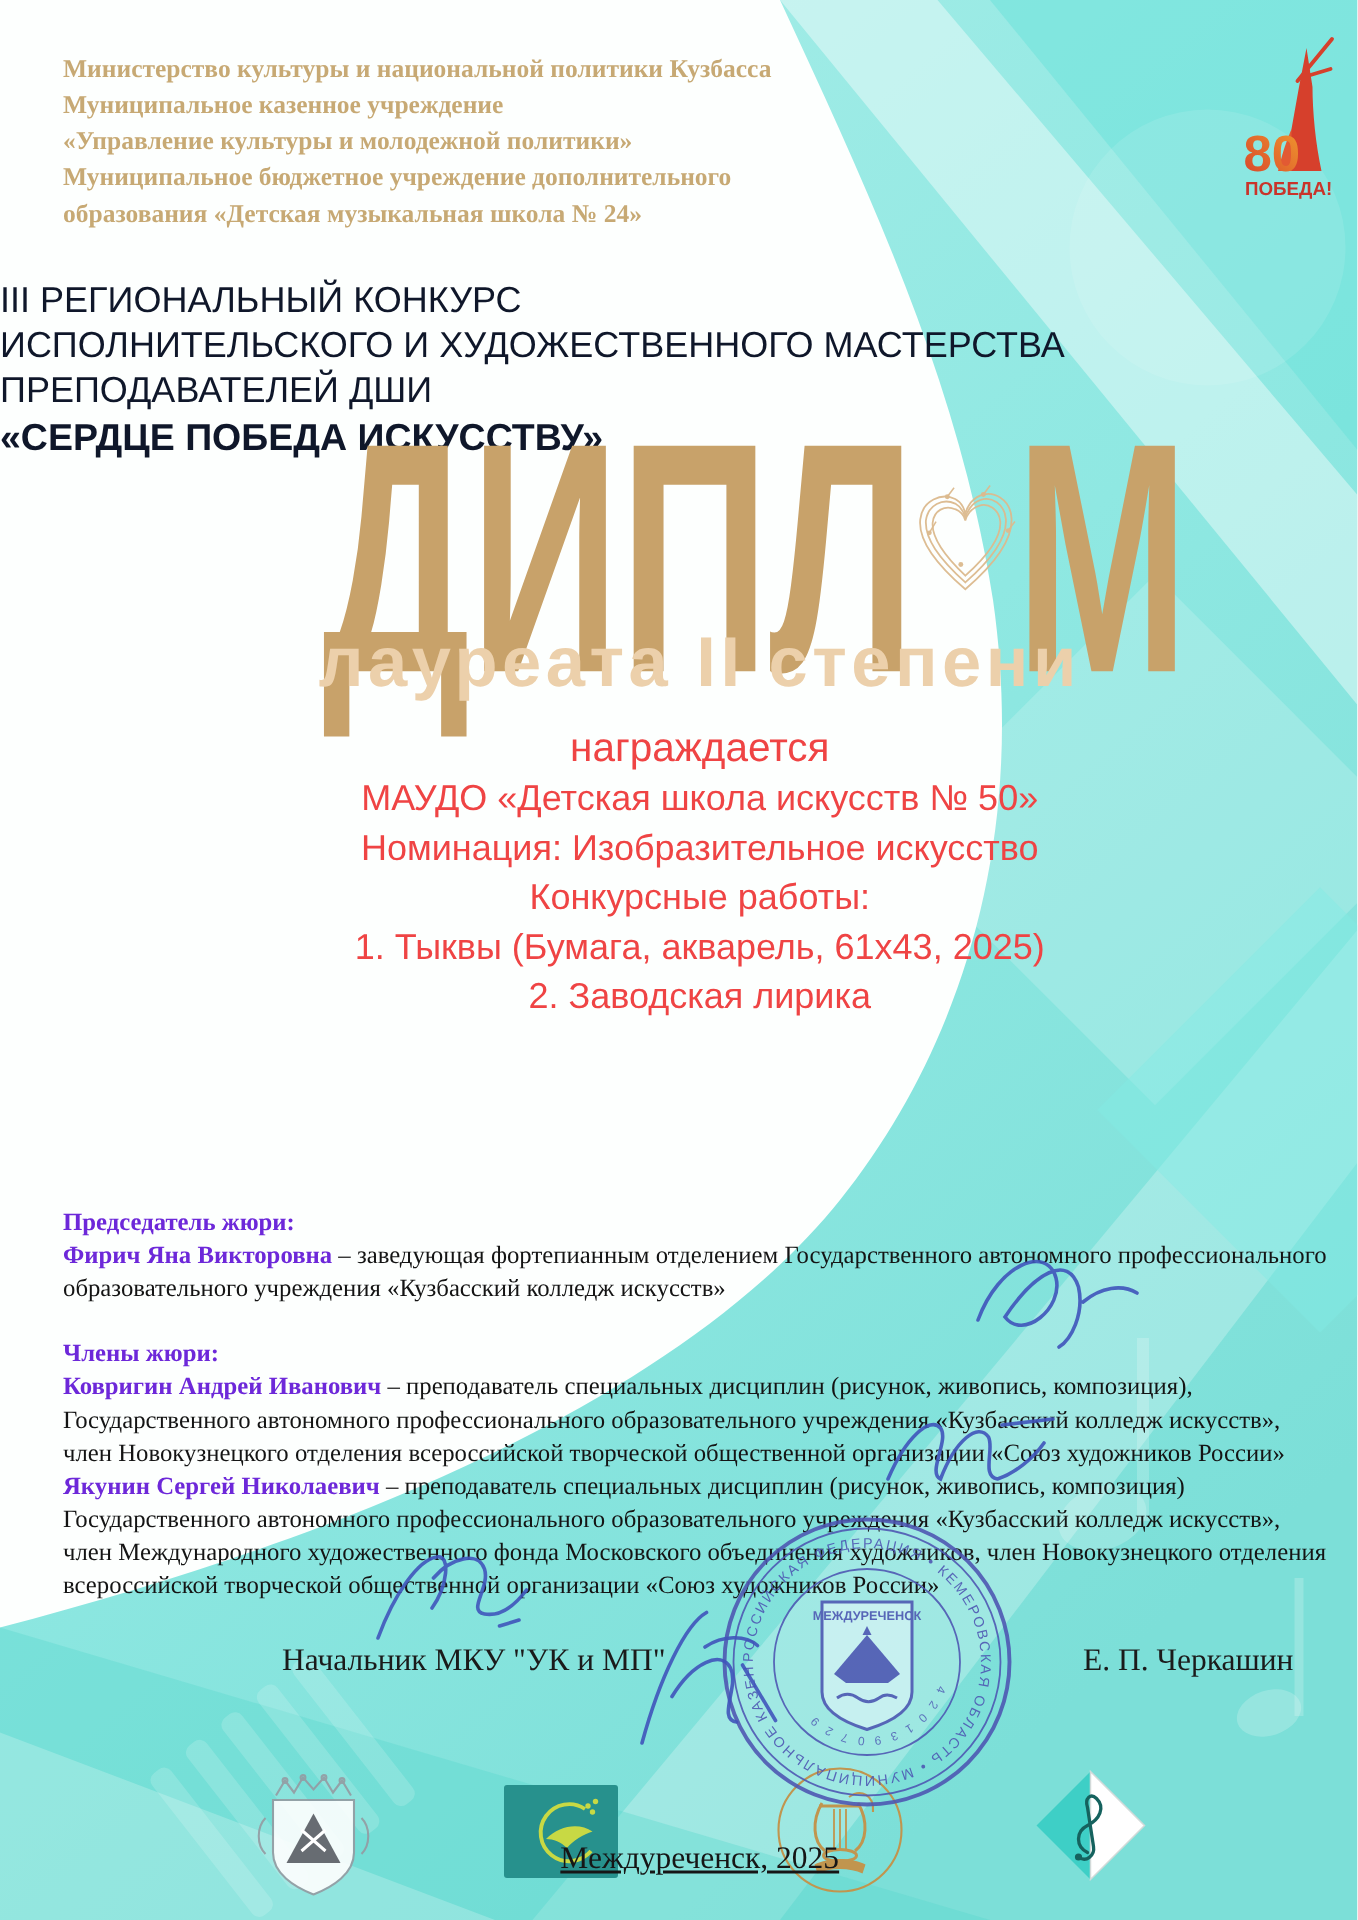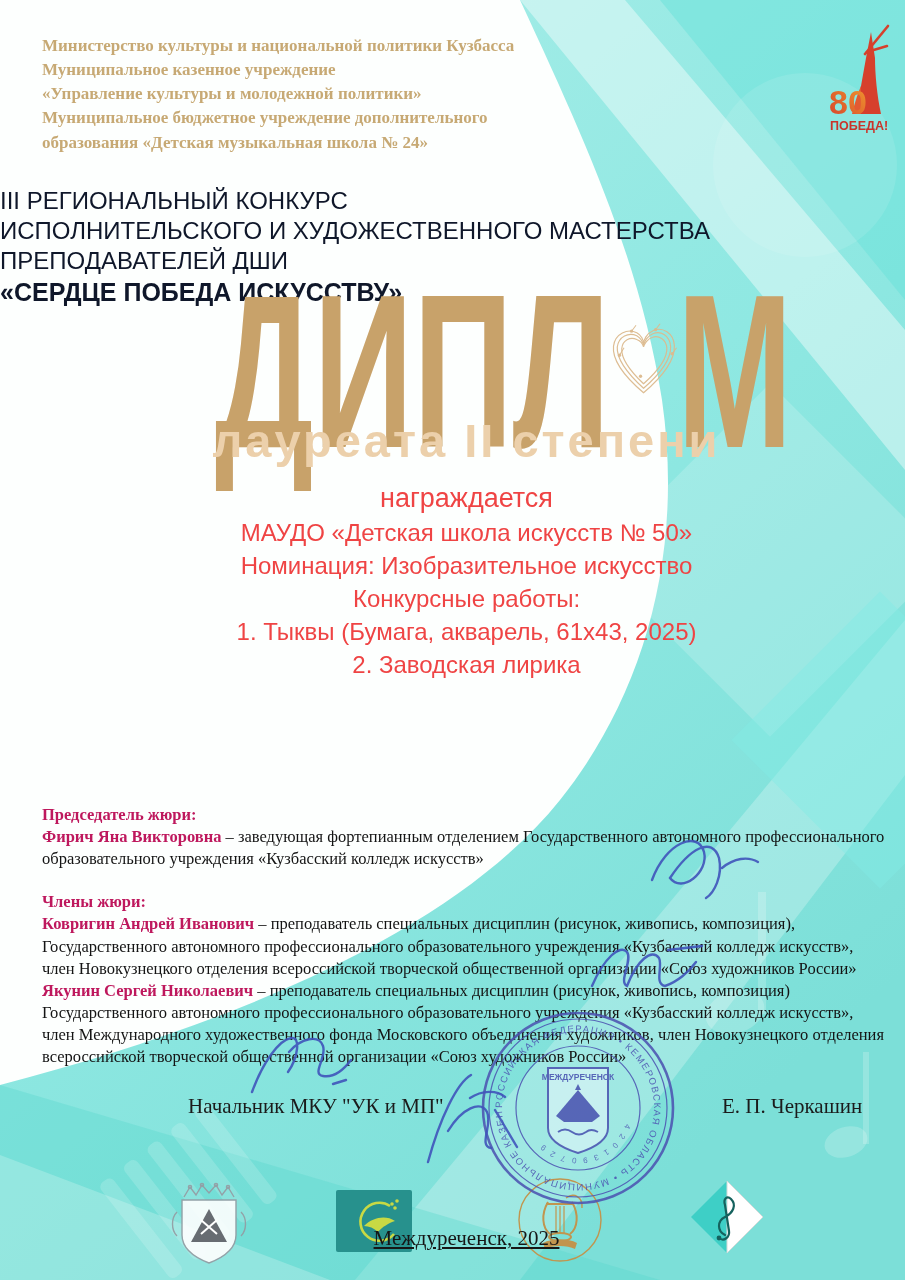--- a/index.html
+++ b/index.html
@@ -37,21 +37,21 @@
   
   .center-block{left:0;right:0;top:483px;text-align:center;font-family:"Liberation Sans",sans-serif;color:#ef4444;}
   .center-block .awarded{font-size:27px;margin-bottom:5px;}
   .center-block .name{font-size:42px;margin-bottom:9px;}
   .center-block .line{font-size:24px;margin-bottom:5px;}
 
   
   .jury{left:42px;top:804px;width:848px;font-size:16.5px;line-height:1.34;color:#141414;}
   .jury p{margin:0;}
   .jury .gap{height:21px;}
-  .jury b{color:#be185d;}
+  .jury b{color:#6d28d9;}
 
   
   .position{left:188px;top:1094px;font-size:21px;color:#1b1b1b;}
   .oname{left:698px;top:1094px;font-size:21px;color:#1b1b1b;margin-left:24px;}
 
   
   .stamp{left:468px;top:998px;z-index:3;opacity:0.88;}
   .signatures{left:0;top:0;z-index:4;pointer-events:none;}
 
   

